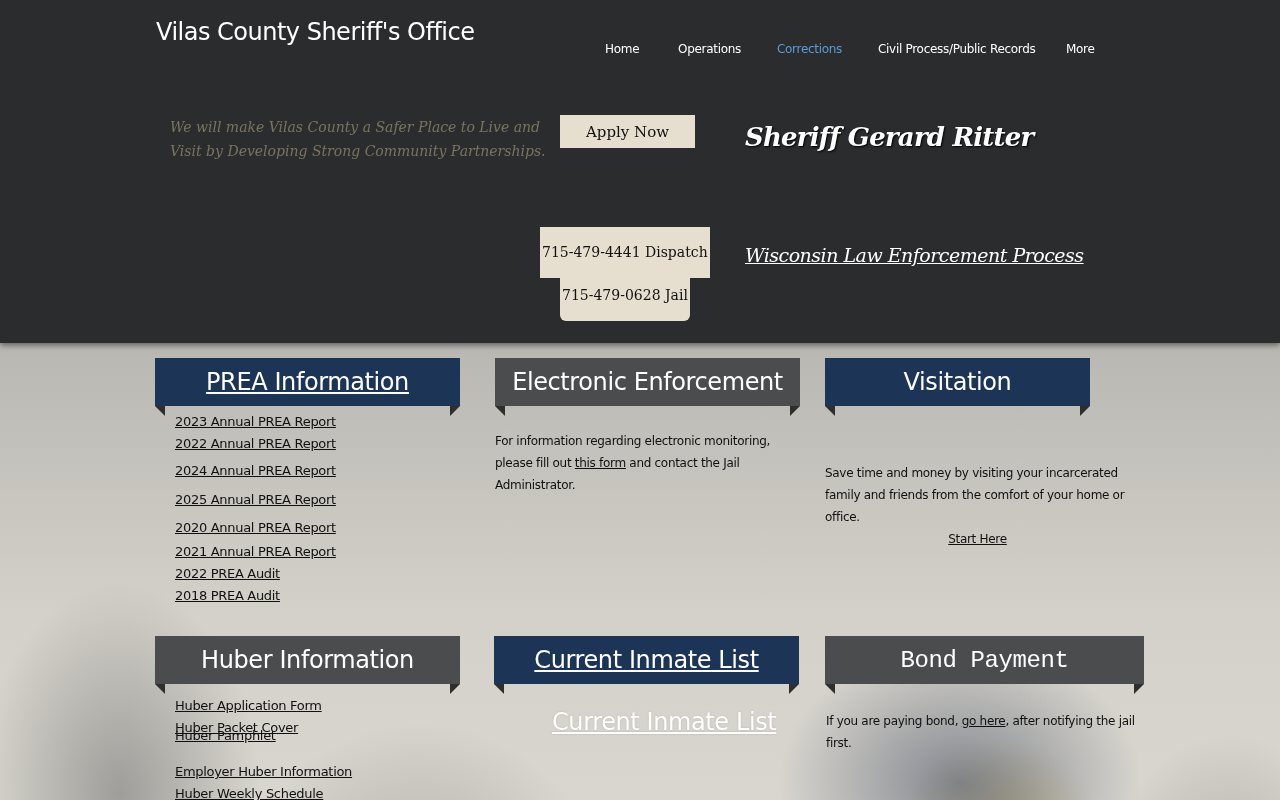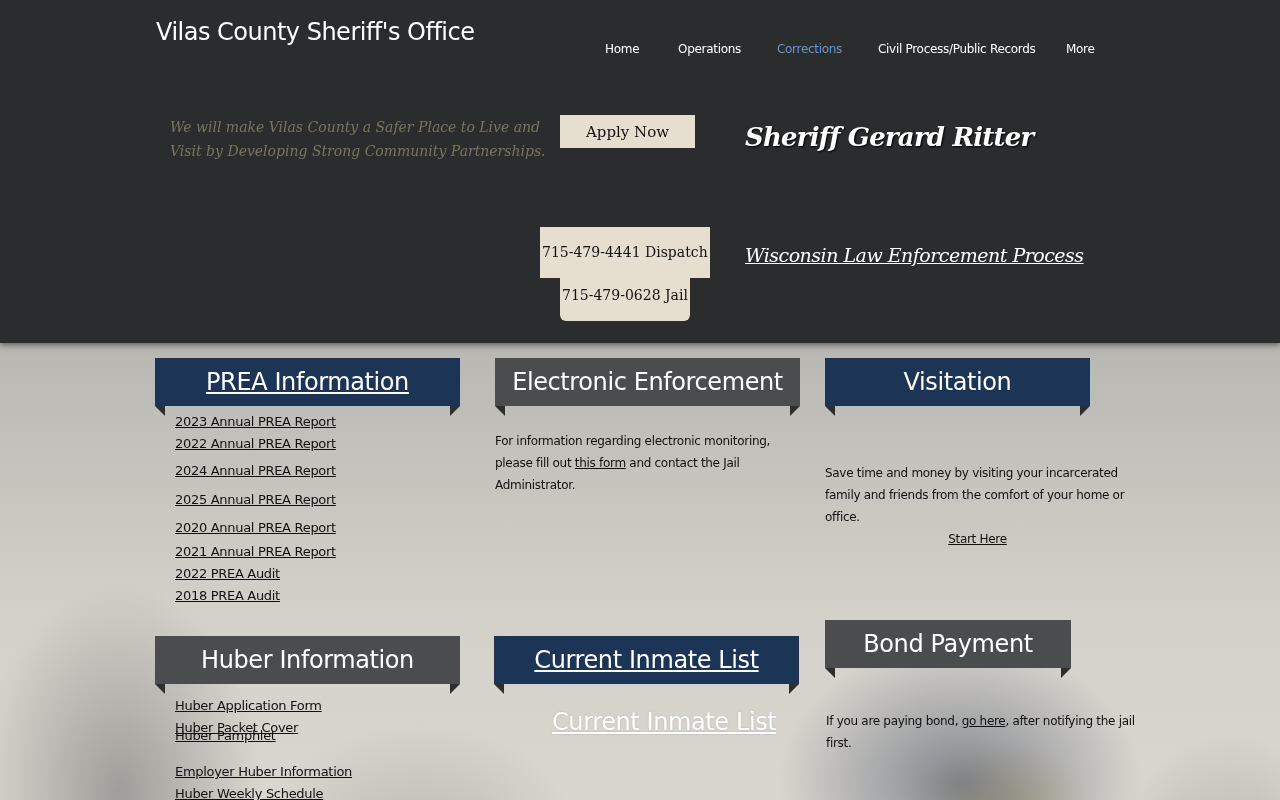--- a/index.html
+++ b/index.html
@@ -121,18 +121,18 @@
   <a style="top:30px">Huber Pamphlet</a>
   <a style="top:66px">Employer Huber Information</a>
   <a style="top:88px">Huber Weekly Schedule</a>
 </div>
 
 <div class="ribbon navy" style="left:494px; top:636px; width:305px;">
   <span class="title link">Current Inmate List</span>
 </div>
 <a class="inmate-link2">Current Inmate List</a>
 
-<div class="ribbon gray" style="left:825px; top:620px; width:246px;">
+<div class="ribbon gray" style="left:825px; top:636px; width:319px;font-family:Liberation Mono, monospace;">
   <span class="title">Bond Payment</span>
 </div>
 <div class="body-text" style="left:826px; top:710px; width:310px;">
   <span>If you are paying bond, </span><a>go here</a><span>, after notifying the jail first.</span>
 </div>
 
 </body></html>

